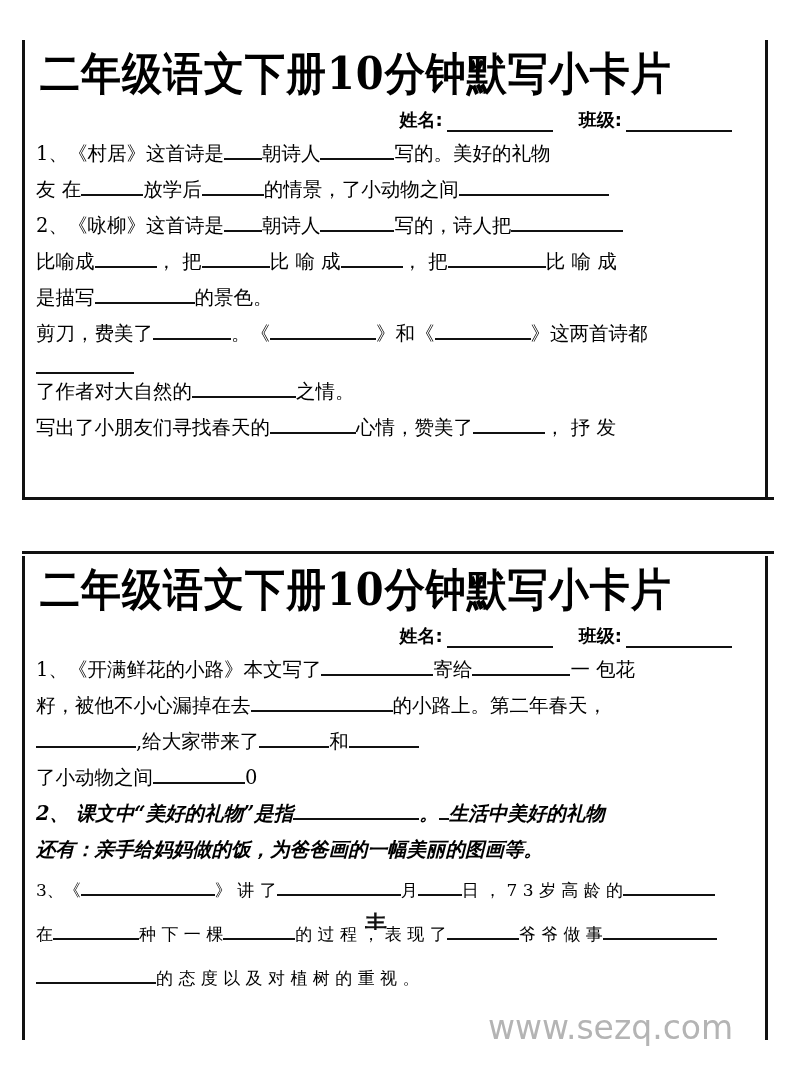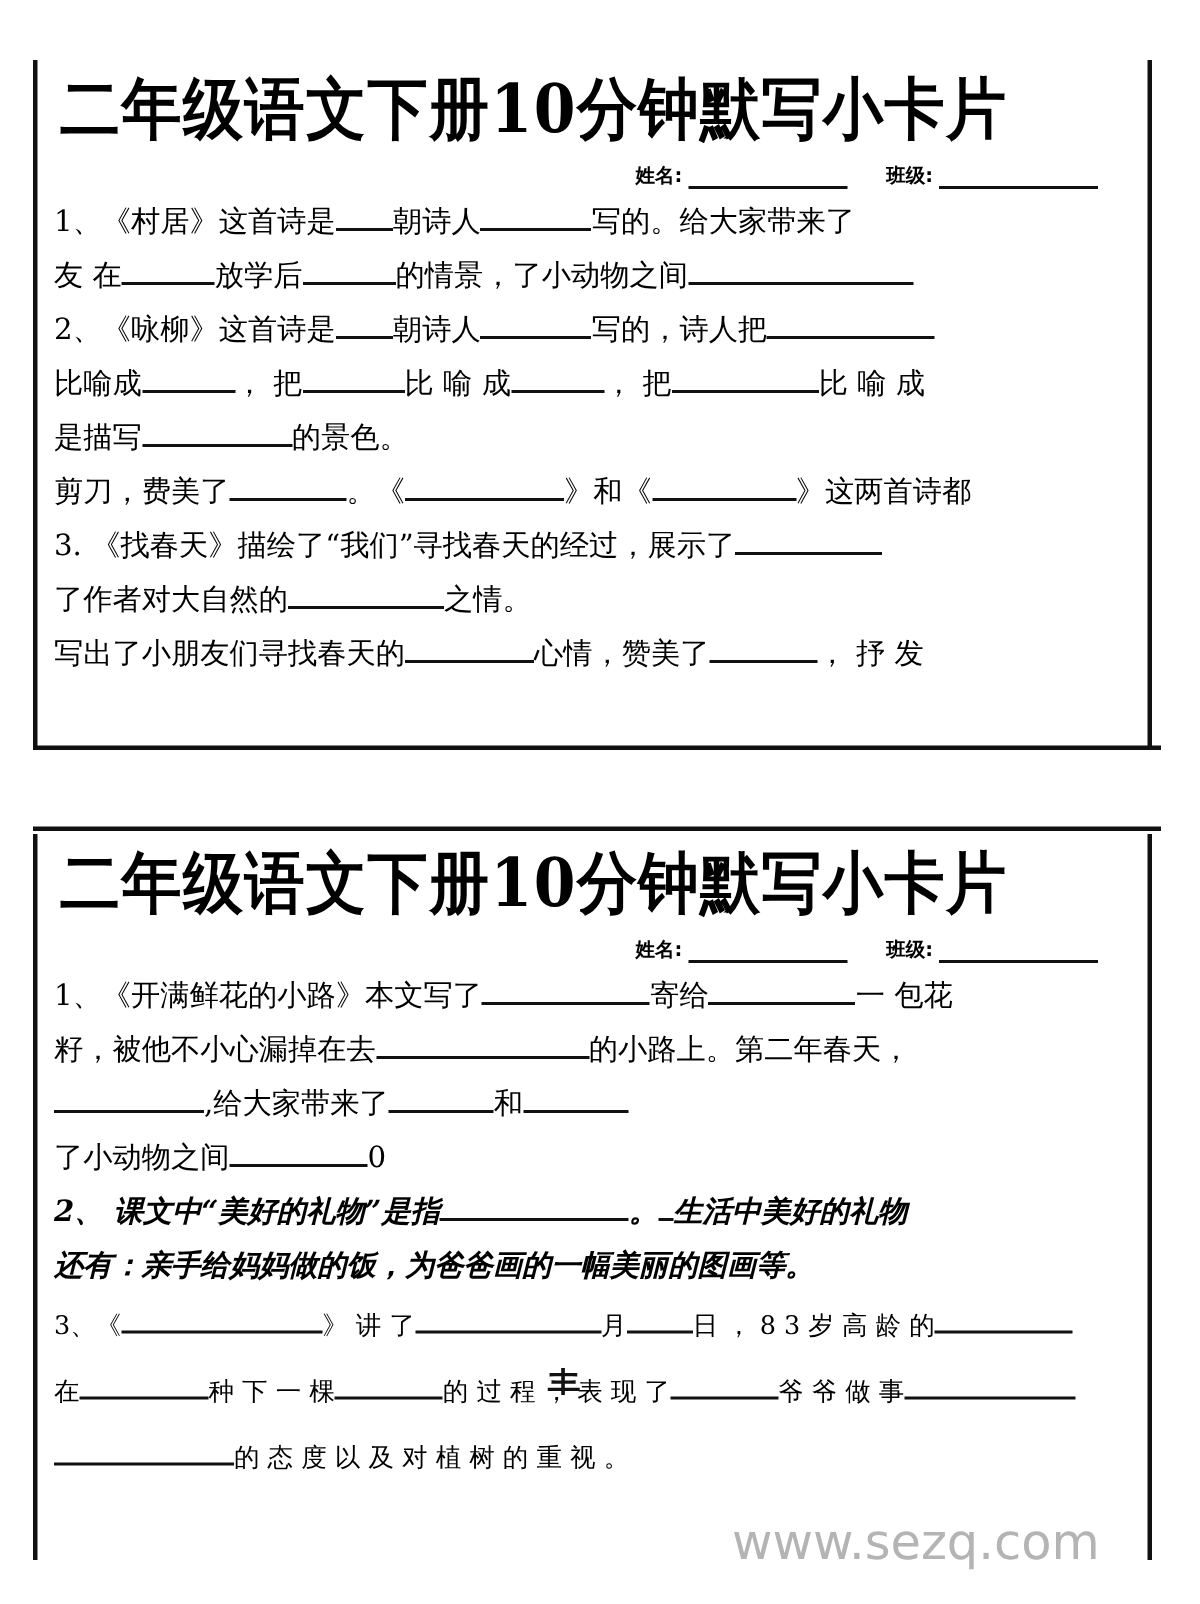--- a/index.html
+++ b/index.html
@@ -68,21 +68,21 @@
     transform-origin: left top;
   }
   .meta-row {
     display: flex;
     justify-content: flex-end;
     align-items: flex-end;
     gap: 26px;
     margin-top: 14px;
     padding-right: 22px;
     font-weight: bold;
-    font-size: 13px;
+    font-size: 18px;
   }
   .meta-field { display: flex; align-items: flex-end; gap: 4px; white-space: nowrap; }
   .meta-label { font-weight: bold; }
   .blank {
     display: inline-block;
     border-bottom: 2px solid #111;
     vertical-align: baseline;
     height: 1.05em;
   }
   .meta-blank { width: 106px; }
@@ -153,21 +153,21 @@
       </div>
     </div>
 
     <div class="qbody">
         <div>
           <div class="qline">
             <span class="seg">1、《村居》这首诗是 </span>
             <span class="blank" style="width: 38px;"></span>
             <span class="seg">朝诗人</span>
             <span class="blank" style="width: 74px;"></span>
-            <span class="seg">写的。给大家带来了</span>
+            <span class="seg">写的。美好的礼物</span>
           </div>
           <div class="qline">
             <span class="seg">友 在</span>
             <span class="blank" style="width: 62px;"></span>
             <span class="seg"> 放学后</span>
             <span class="blank" style="width: 62px;"></span>
             <span class="seg"> 的情景，了小动物之间</span>
             <span class="blank" style="width: 150px;"></span>
           </div>
         </div>
@@ -201,21 +201,20 @@
             <span class="blank" style="width: 78px;"></span>
             <span class="seg">。《 </span>
             <span class="blank" style="width: 106px;"></span>
             <span class="seg">》和《</span>
             <span class="blank" style="width: 96px;"></span>
             <span class="seg">》这两首诗都</span>
           </div>
         </div>
         <div>
           <div class="qline">
-            <span class="seg">3.  《找春天》描绘了“我们”寻找春天的经过，展示了 </span>
             <span class="blank" style="width: 98px;"></span>
           </div>
           <div class="qline">
             <span class="seg">了作者对大自然的 </span>
             <span class="blank" style="width: 104px;"></span>
             <span class="seg">之情。</span>
           </div>
           <div class="qline">
             <span class="seg">写出了小朋友们寻找春天的 </span>
             <span class="blank" style="width: 86px;"></span>
@@ -289,21 +288,21 @@
           </div>
         </div>
         <div style="font-size: 17px; line-height: 44px;">
           <div class="qline">
             <span class="seg">3、《 </span>
             <span class="blank" style="width: 134px;"></span>
             <span class="seg">》 讲 了</span>
             <span class="blank" style="width: 124px;"></span>
             <span class="seg">月</span>
             <span class="blank" style="width: 44px;"></span>
-            <span class="seg">日 ， 8 3 岁 高 龄 的 </span>
+            <span class="seg">日 ， 7 3 岁 高 龄 的 </span>
             <span class="blank" style="width: 92px;"></span>
           </div>
           <div class="qline">
             <span class="seg">在 </span>
             <span class="blank" style="width: 86px;"></span>
             <span class="seg">种 下 一 棵</span>
             <span class="blank" style="width: 72px;"></span>
             <span class="seg"> 的 过 程 ， 表 现 了</span>
             <span class="blank" style="width: 72px;"></span>
             <span class="seg">爷 爷 做 事</span>

